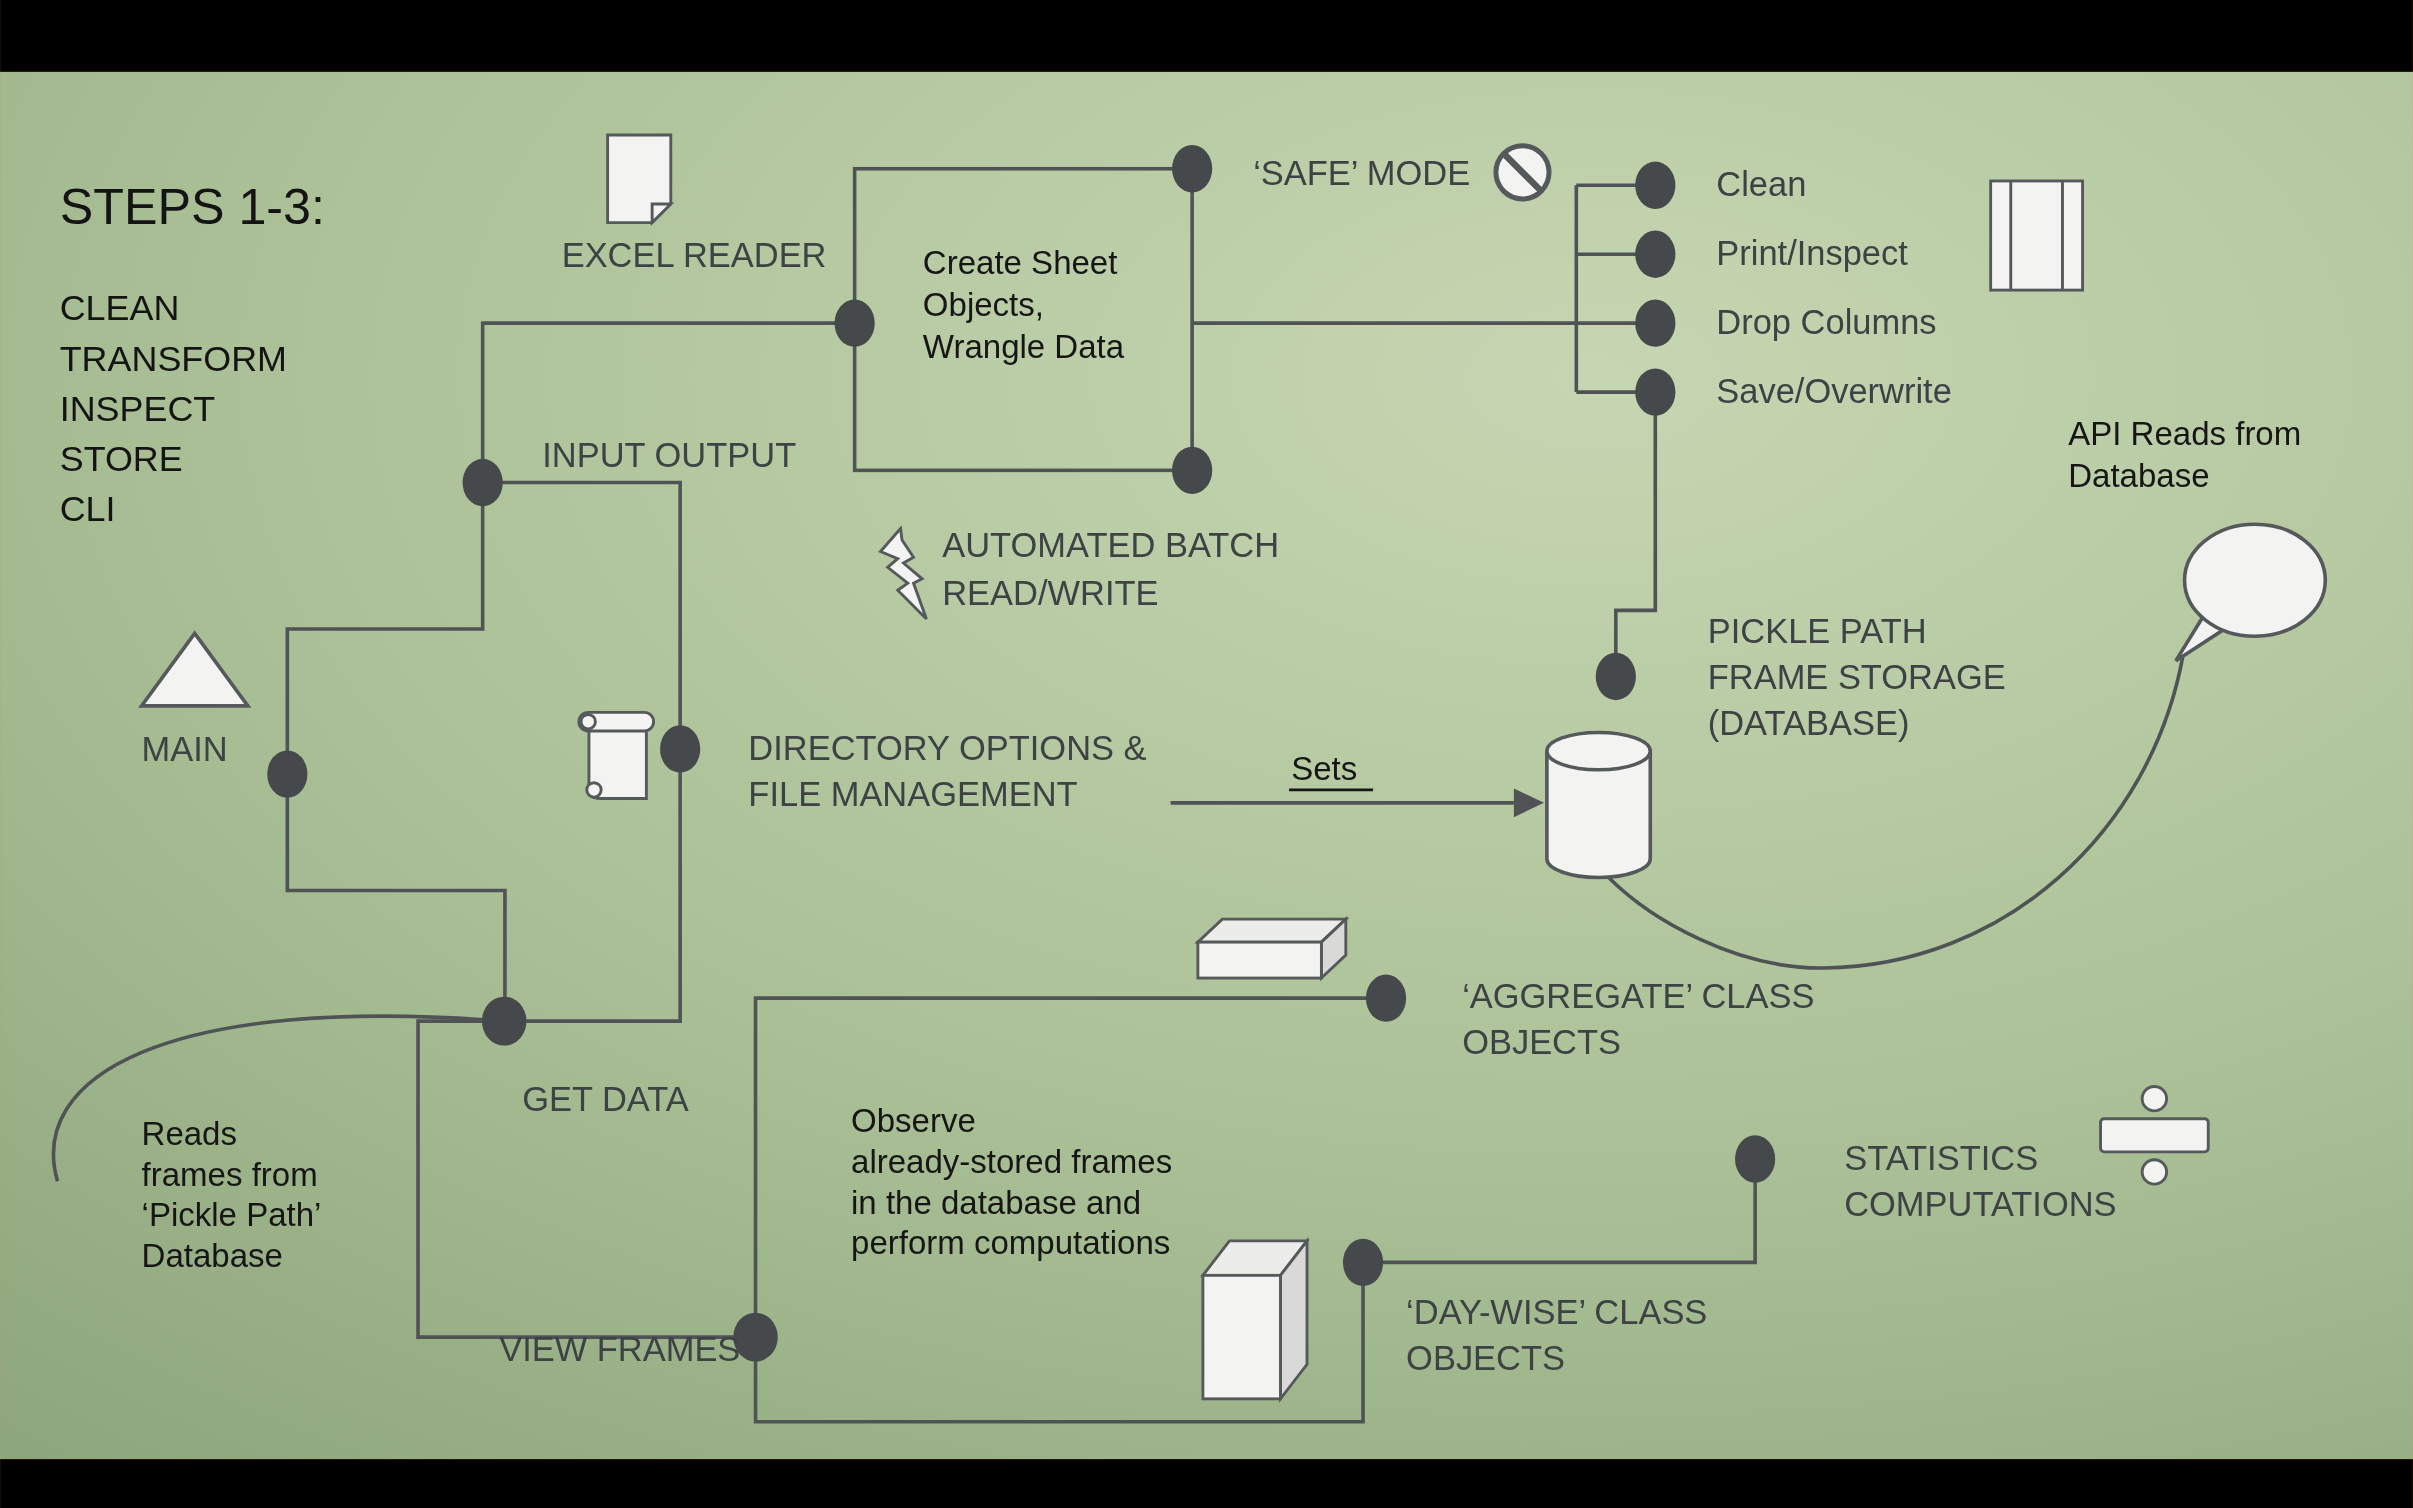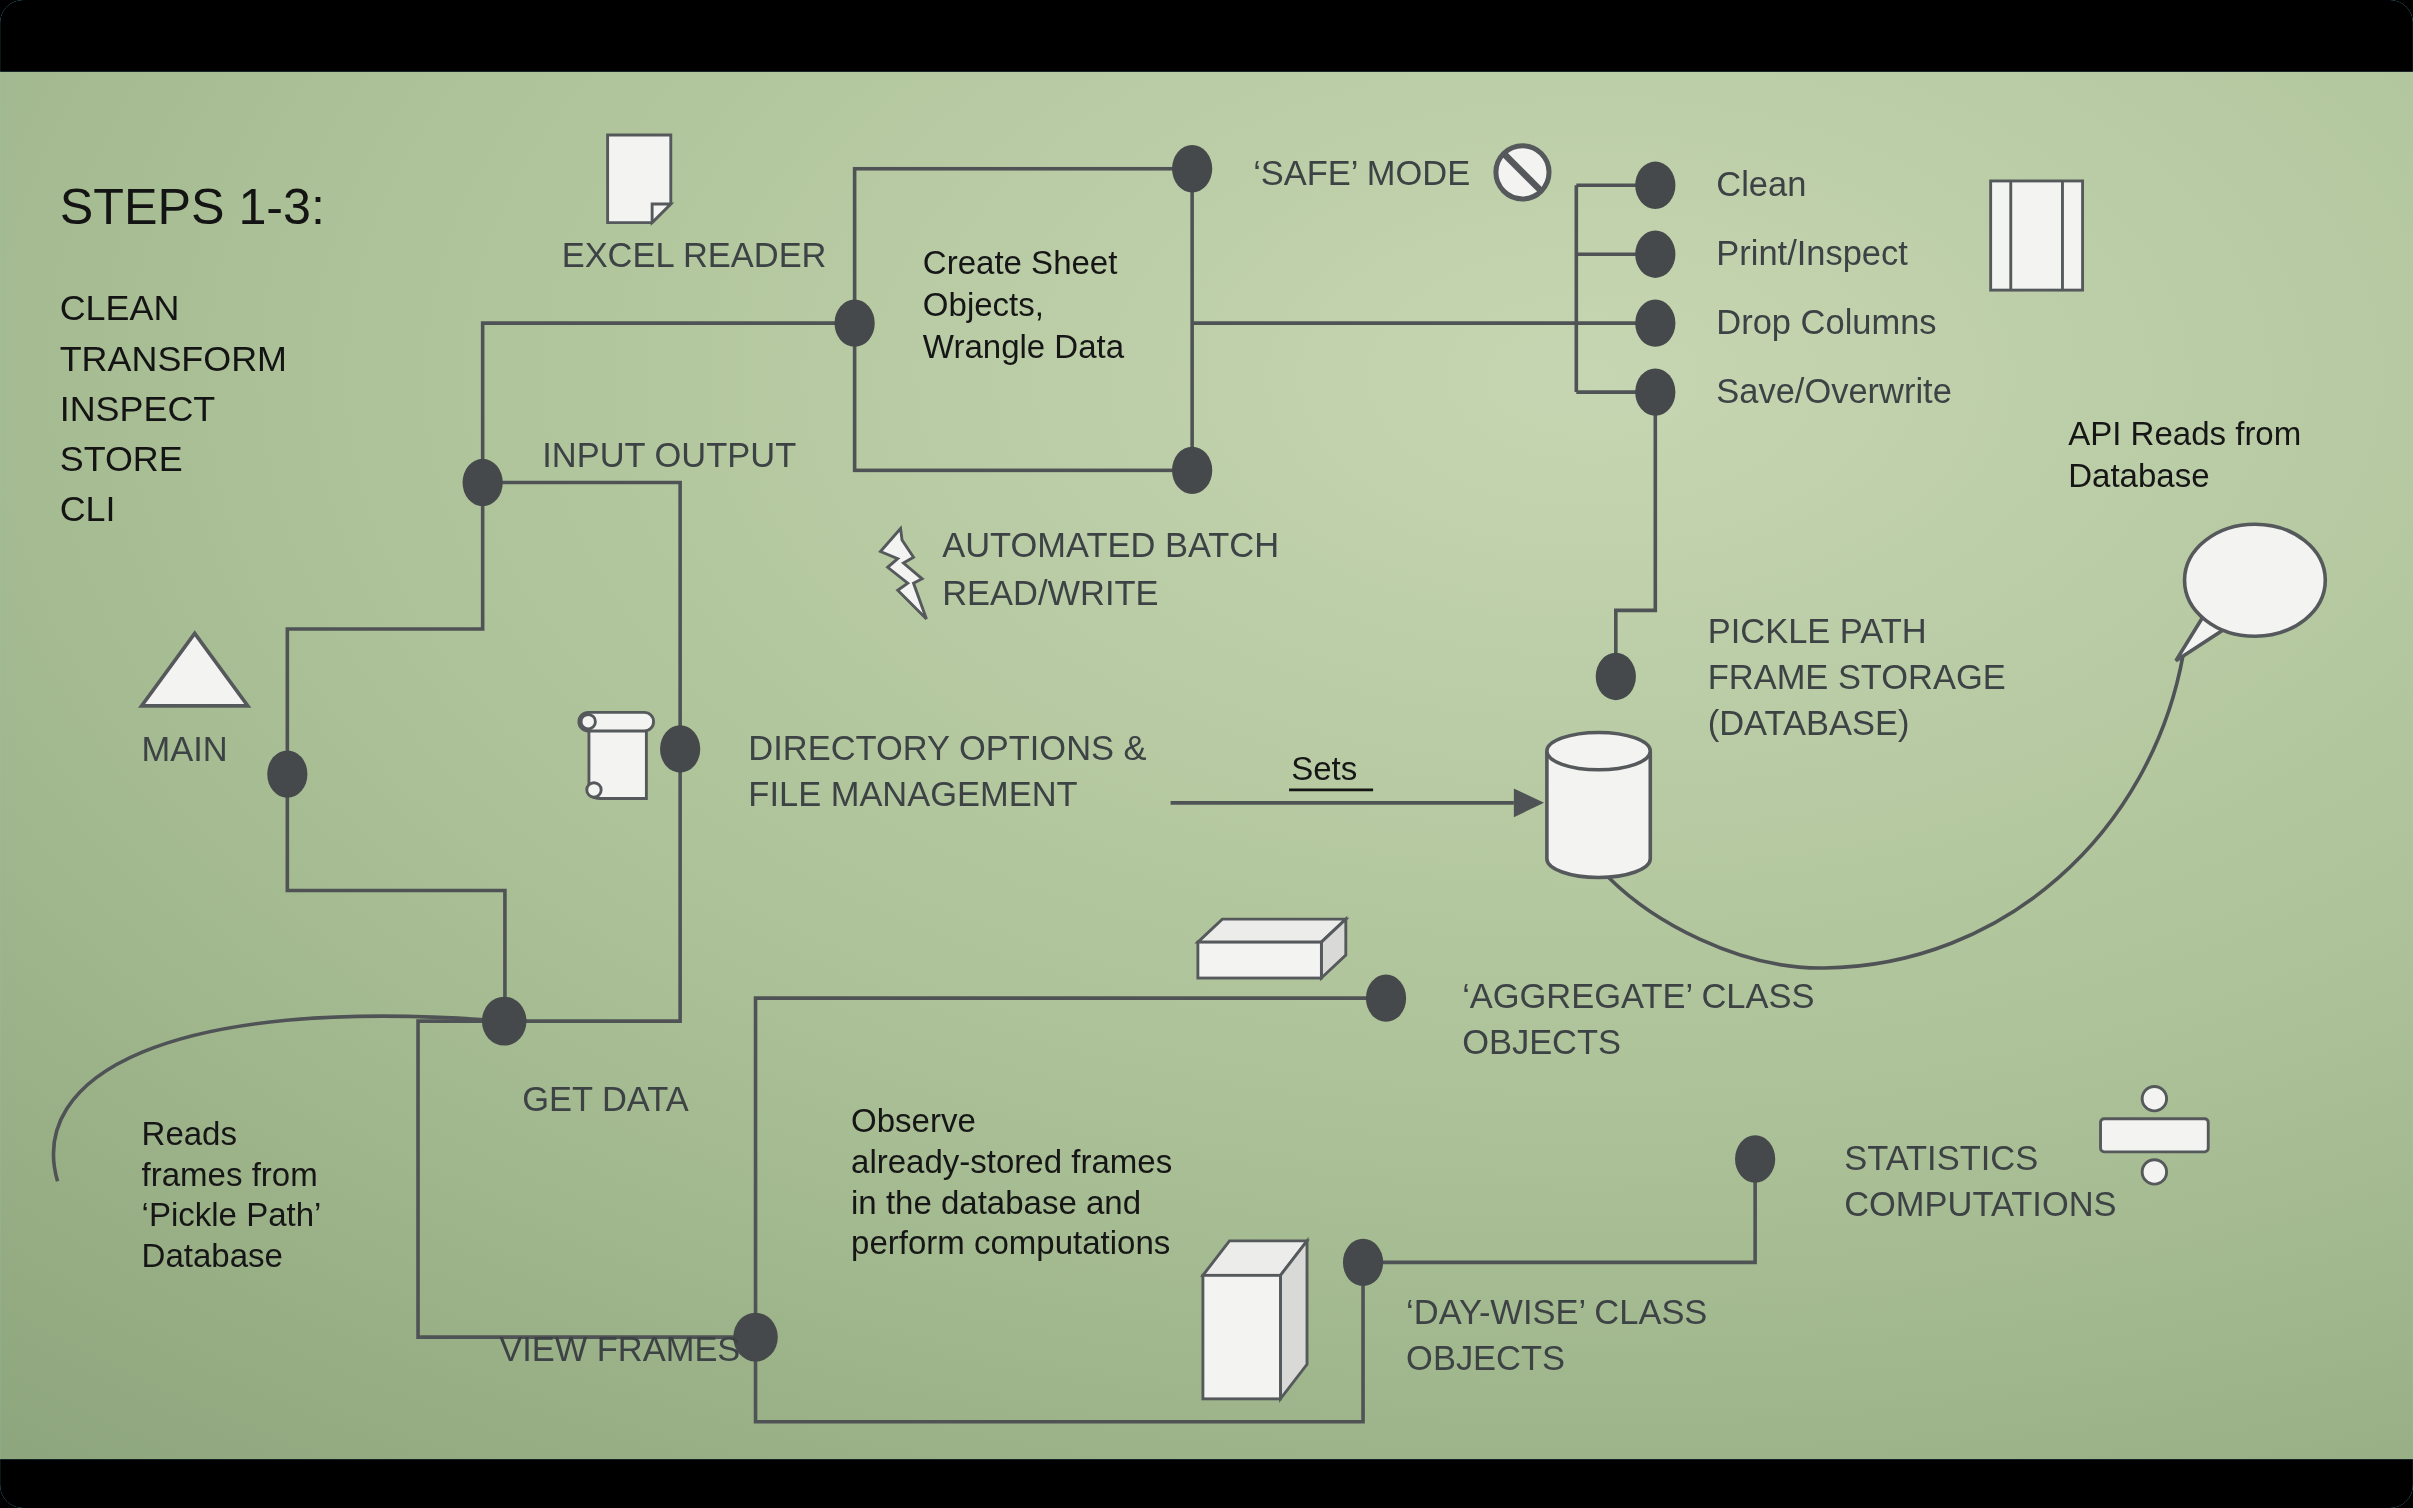--- a/index.html
+++ b/index.html
@@ -1,22 +1,21 @@
 <!DOCTYPE html>
 <html style="font-size:11.5px"><head>
 <meta charset="utf-8">
 <style>
   html, body { margin: 0; padding: 0; background: #000; }
   .stage {
     position: relative;
     width: 2413px; height: 1508px;
-    background: #7dd3fc;
+    background: #f97316;
     overflow: hidden;
     font-family: "Liberation Sans", sans-serif;
-    border-radius: 23px;
   }
   .stage svg { position: absolute; inset: 0; display: block; }
   text {
     font-family: "Liberation Sans", sans-serif;
     -webkit-font-smoothing: antialiased;
   }
   .t-title   { font-size: 70px; fill: #141414; }
   .t-list    { font-size: 50px; fill: #141414; }
   .t-black   { font-size: 46px; fill: #161616; }
   .t-gray    { font-size: 48px; fill: #3d4245; }

